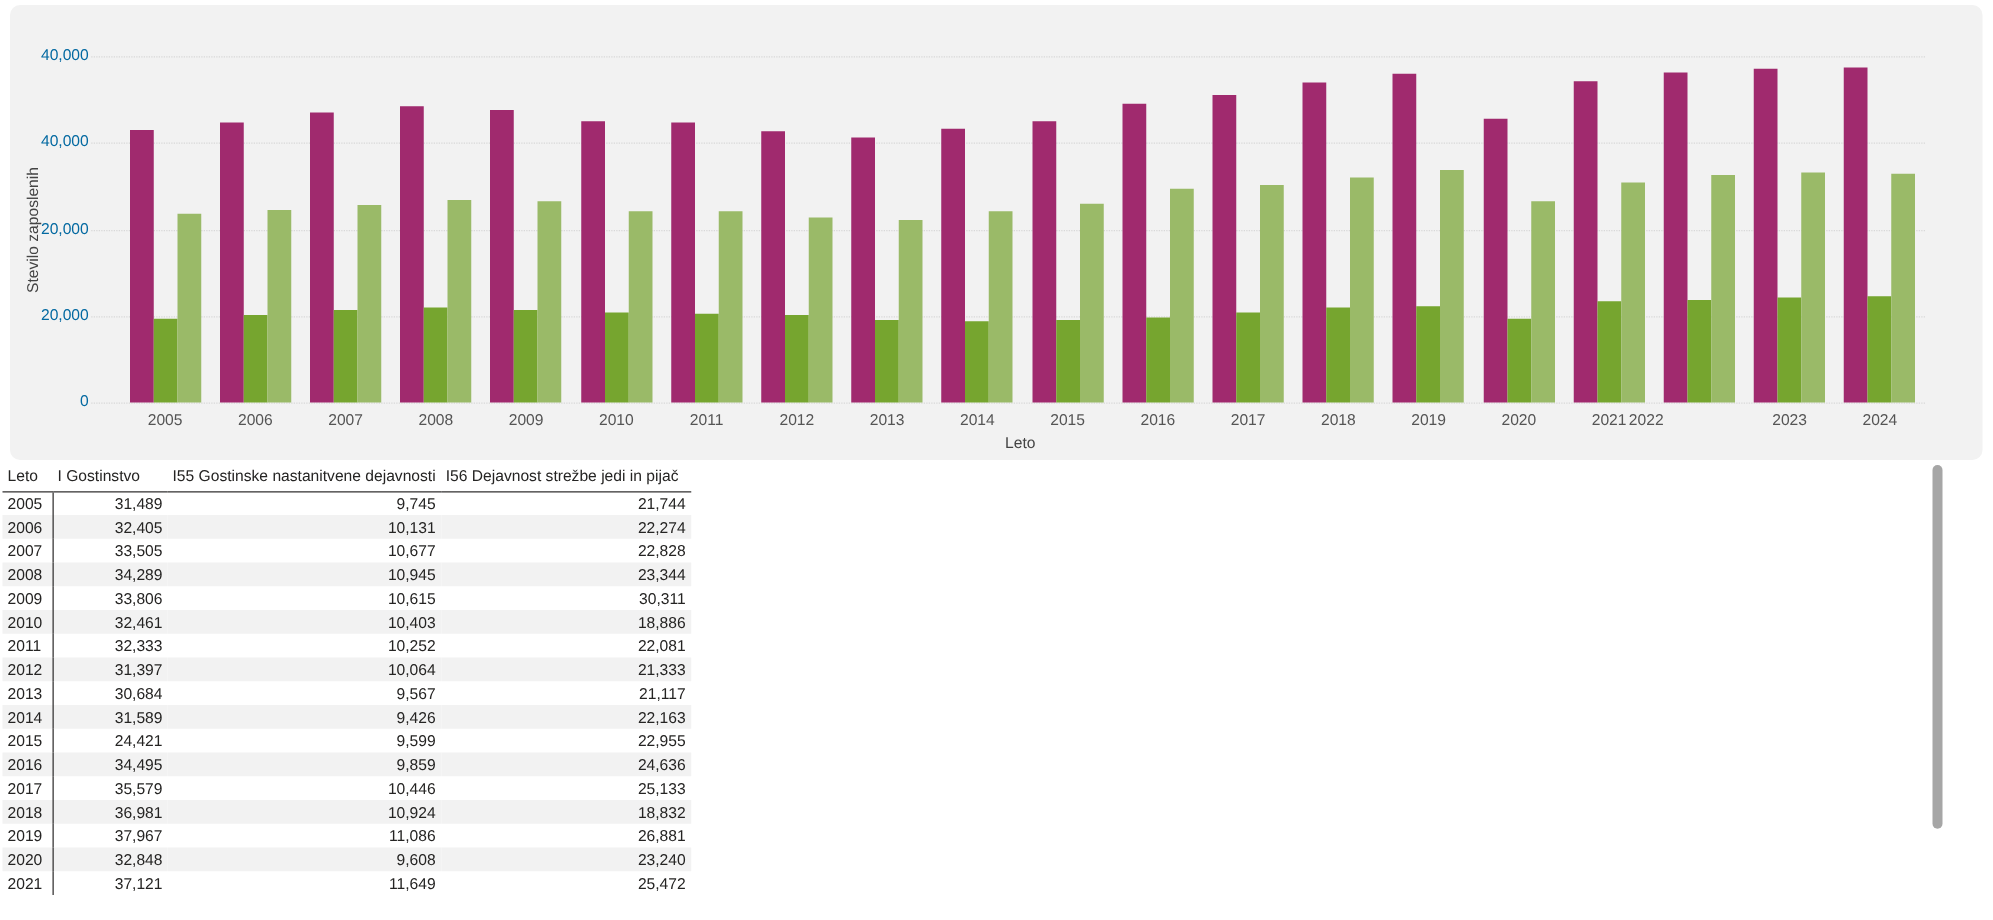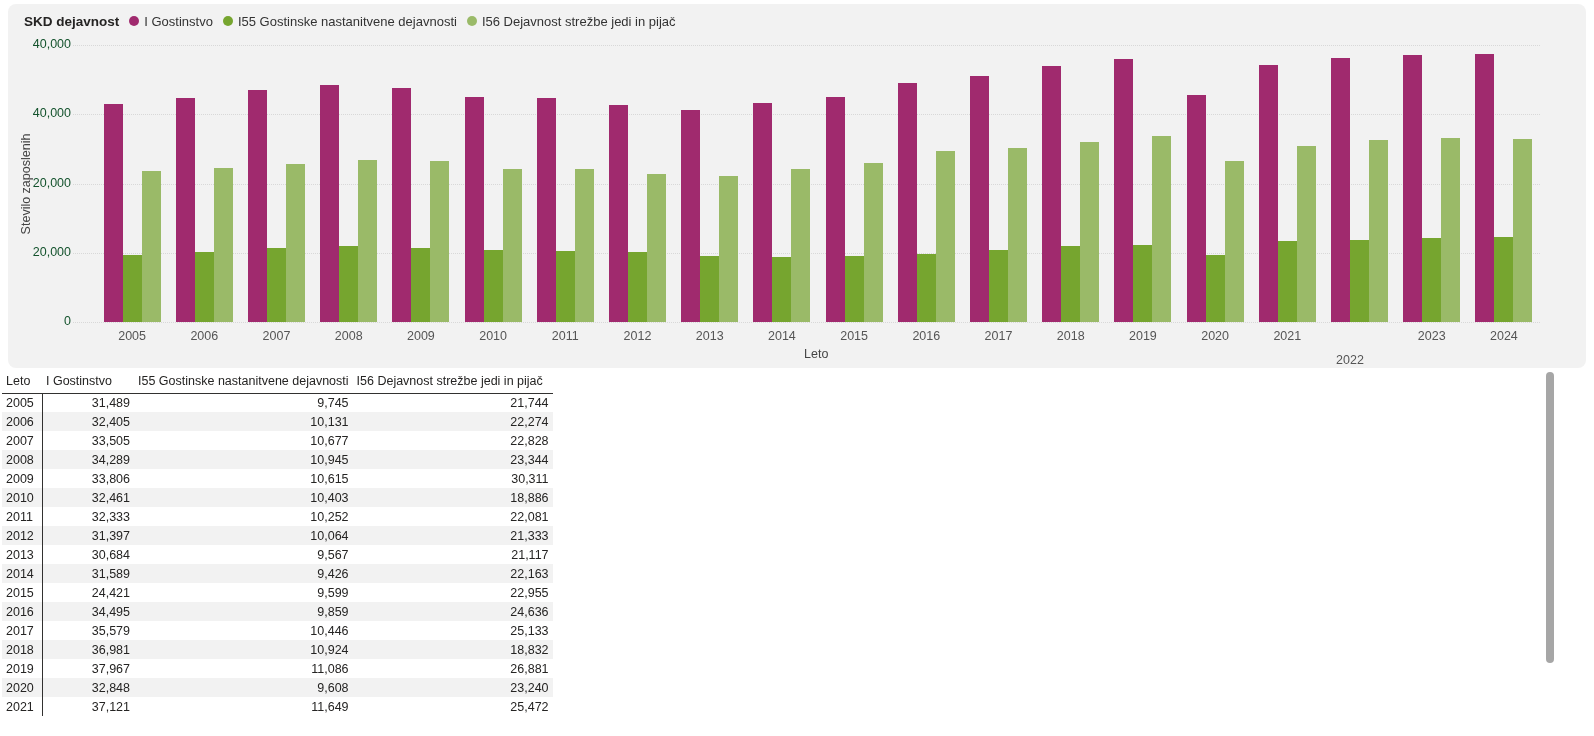--- a/index.html
+++ b/index.html
@@ -10,21 +10,21 @@
   .chart-panel { position:absolute; left:8px; top:4px; width:1578px; height:364px;
                  background:#f2f2f2; border-radius:8px; }
   .legend-row { position:absolute; left:16px; top:7px; height:20px;
                 display:flex; align-items:center; font-size:13px; color:#333; }
   .legend-title { font-weight:bold; font-size:13.5px; color:#252423; margin-right:10px; }
   .legend-item { display:flex; align-items:center; margin-right:10px; cursor:pointer; }
   .legend-dot { width:10px; height:10px; border-radius:50%; margin-right:5px; flex:0 0 auto; }
 
   .plot { position:absolute; left:0; top:0; width:100%; height:100%; }
   .gridline { position:absolute; height:0; border-top:1px dotted #d8d8d8; }
-  .y-tick { position:absolute; width:55px; text-align:right; font-size:12.5px; color:#14532d; }
+  .y-tick { position:absolute; width:55px; text-align:right; font-size:12.5px; color:#0369a1; }
   .x-tick { position:absolute; width:64px; text-align:center; font-size:12.5px; color:#555; }
   .bar { position:absolute; width:19px; }
   .axis-title-x { position:absolute; font-size:12.5px; color:#444; }
   .axis-title-y { position:absolute; font-size:12.5px; color:#444;
                   transform:translate(-50%,-50%) rotate(-90deg); white-space:nowrap; }
 
   
   .data-table { position:absolute; left:2px; top:370px; border-collapse:collapse;
                 font-size:12.5px; color:#252423; white-space:nowrap; }
   .data-table th { font-weight:normal; text-align:left; height:23px;
@@ -36,36 +36,20 @@
   .data-table tbody td:first-child { border-right:1px solid #323130; }
 
   
   .scroll-thumb { position:absolute; left:1546px; top:372px; width:8px; height:291px;
                   background:#a6a6a6; border-radius:4px; cursor:pointer; }
 </style>
 </head>
 <body>
 
 <div class="chart-panel">
-  <div class="legend-row">
-    <span class="legend-title">SKD dejavnost</span>
-
-  <span class="legend-item">
-        <span class="legend-dot" style="background: rgb(160, 42, 110);"></span>
-        <span>I Gostinstvo</span>
-      </span>
-      <span class="legend-item">
-        <span class="legend-dot" style="background: rgb(118, 165, 47);"></span>
-        <span>I55 Gostinske nastanitvene dejavnosti</span>
-      </span>
-      <span class="legend-item">
-        <span class="legend-dot" style="background: rgb(154, 186, 104);"></span>
-        <span>I56 Dejavnost strežbe jedi in pijač</span>
-      </span>
-    </div>
 
   <div class="plot" id="plot">
     <span class="axis-title-y" style="left:18px; top:180px;">Stevilo zaposlenih</span>
     <span class="axis-title-x" style="left: 796px; top: 343px;">Leto</span>
   <div class="gridline" style="left: 65px; width: 1467px; top: 318px;"></div>
       <span class="y-tick" style="left: 8px; top: 310px;">0</span>
       <div class="gridline" style="left: 65px; width: 1467px; top: 248.75px;"></div>
       <span class="y-tick" style="left: 8px; top: 240.75px;">20,000</span>
       <div class="gridline" style="left: 65px; width: 1467px; top: 179.5px;"></div>
       <span class="y-tick" style="left: 8px; top: 171.5px;">20,000</span>
@@ -137,21 +121,21 @@
       <div class="bar" style="left: 1197.6px; top: 251.465px; height: 66.5354px; background: rgb(118, 165, 47);"></div>
       <div class="bar" style="left: 1216.6px; top: 157.063px; height: 160.937px; background: rgb(154, 186, 104);"></div>
       <span class="x-tick" style="left: 1175.1px; top: 325px;">2020</span>
       <div class="bar" style="left: 1250.8px; top: 60.9371px; height: 257.063px; background: rgb(160, 42, 110);"></div>
       <div class="bar" style="left: 1269.8px; top: 237.331px; height: 80.6693px; background: rgb(118, 165, 47);"></div>
       <div class="bar" style="left: 1288.8px; top: 141.606px; height: 176.394px; background: rgb(154, 186, 104);"></div>
       <span class="x-tick" style="left: 1247.3px; top: 325px;">2021</span>
       <div class="bar" style="left: 1323px; top: 53.8113px; height: 264.189px; background: rgb(160, 42, 110);"></div>
       <div class="bar" style="left: 1342px; top: 236.285px; height: 81.715px; background: rgb(118, 165, 47);"></div>
       <div class="bar" style="left: 1361px; top: 135.873px; height: 182.127px; background: rgb(154, 186, 104);"></div>
-      <span class="x-tick" style="left: 1310px; top: 325px; margin-top: 24px;">2022</span>
+      <span class="x-tick" style="left: 1277px; top: 325px;">2022</span>
       <div class="bar" style="left: 1395.2px; top: 51.0412px; height: 266.959px; background: rgb(160, 42, 110);"></div>
       <div class="bar" style="left: 1414.2px; top: 233.861px; height: 84.1388px; background: rgb(118, 165, 47);"></div>
       <div class="bar" style="left: 1433.2px; top: 134.488px; height: 183.512px; background: rgb(154, 186, 104);"></div>
       <span class="x-tick" style="left: 1391.7px; top: 325px;">2023</span>
       <div class="bar" style="left: 1467.4px; top: 50.3487px; height: 267.651px; background: rgb(160, 42, 110);"></div>
       <div class="bar" style="left: 1486.4px; top: 232.822px; height: 85.1775px; background: rgb(118, 165, 47);"></div>
       <div class="bar" style="left: 1505.4px; top: 135.18px; height: 182.82px; background: rgb(154, 186, 104);"></div>
       <span class="x-tick" style="left: 1463.9px; top: 325px;">2024</span>
     </div>
 </div>

